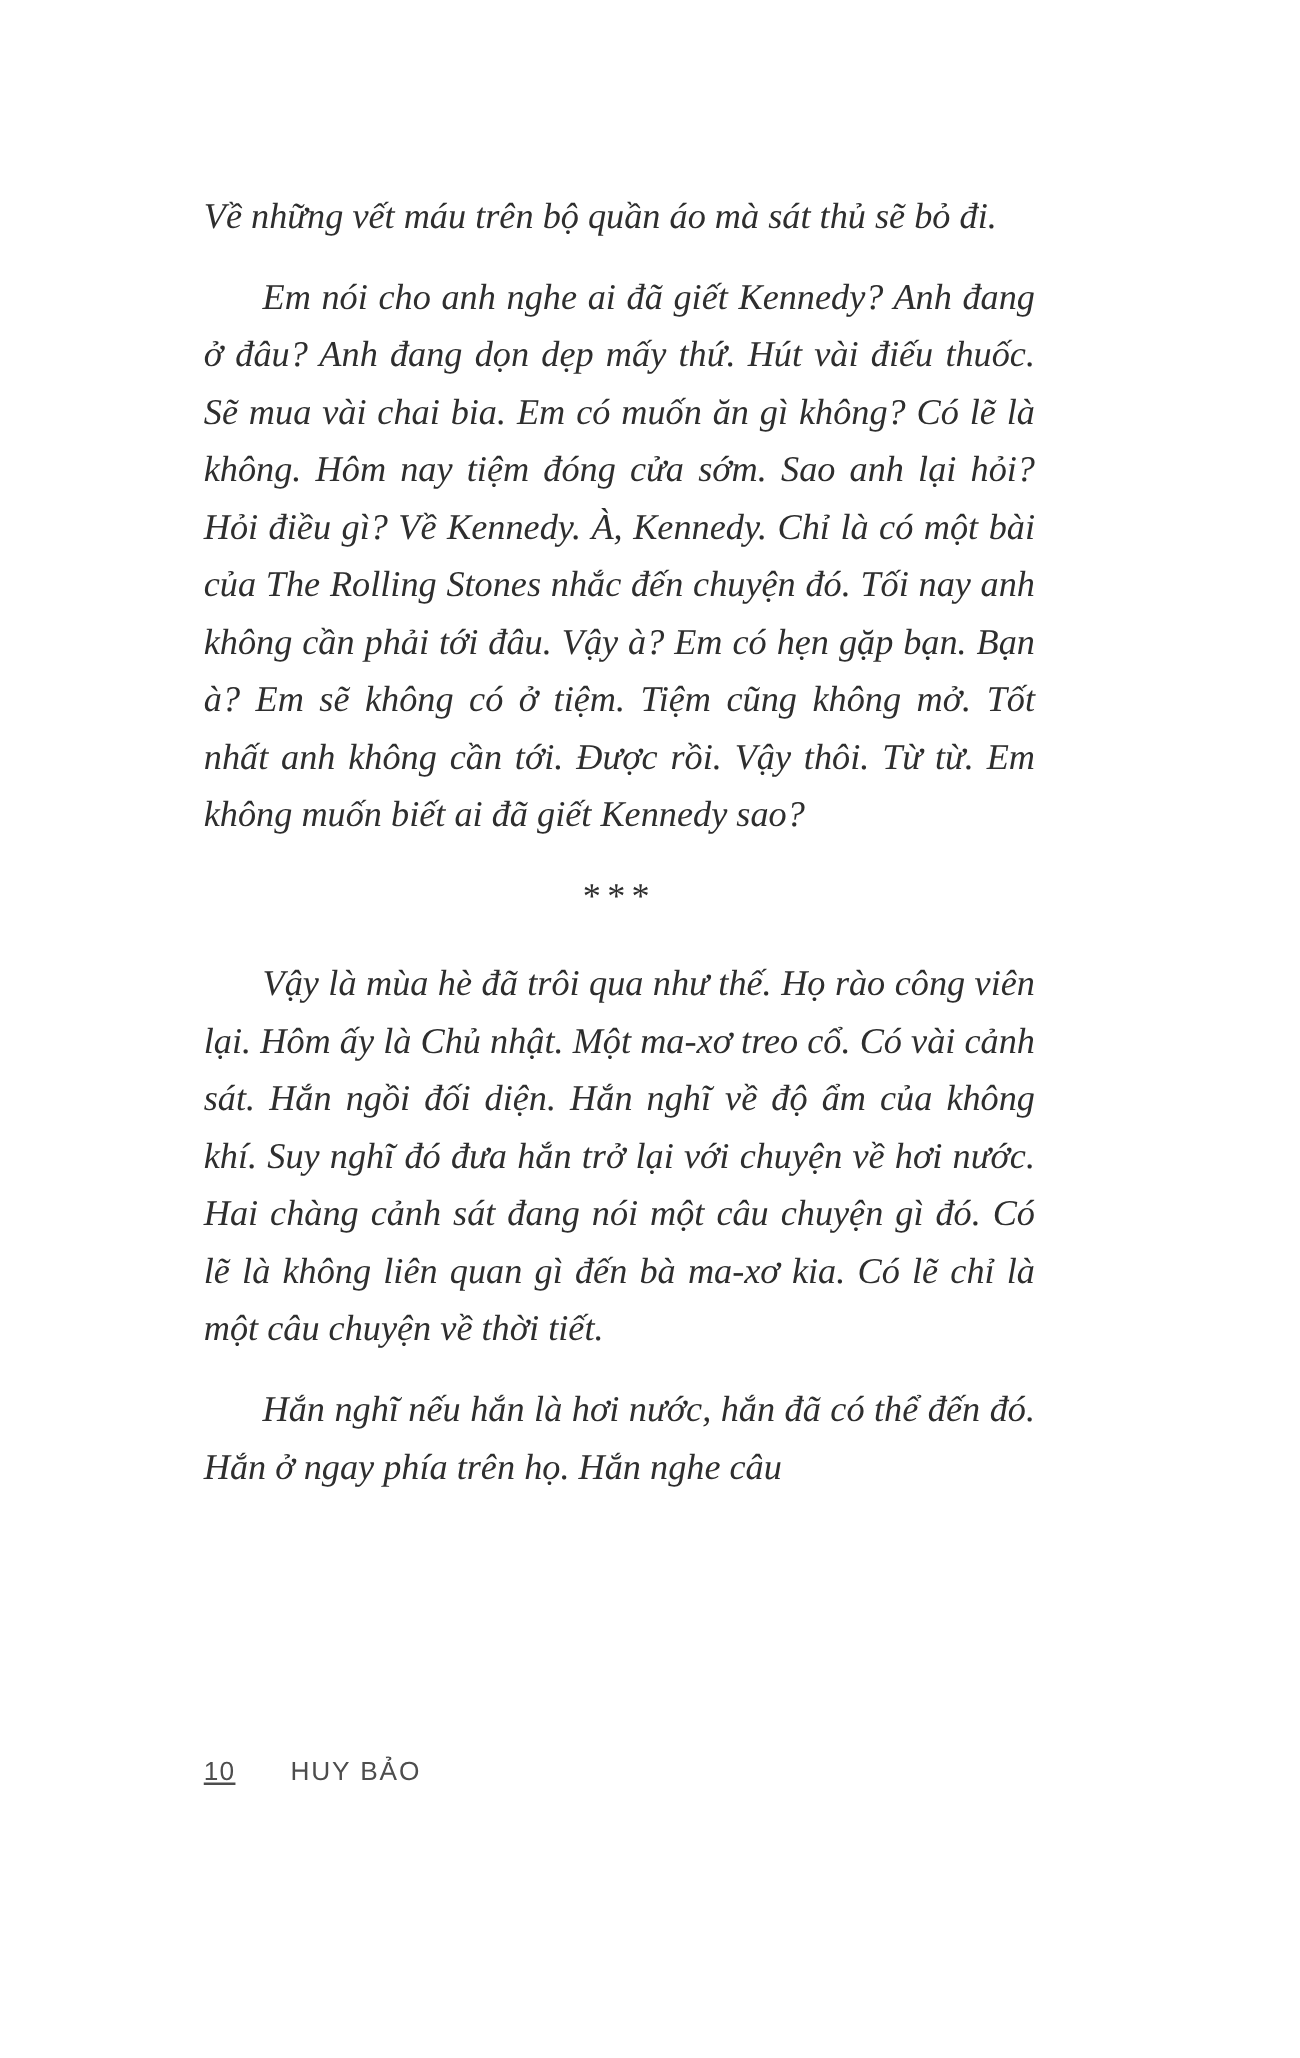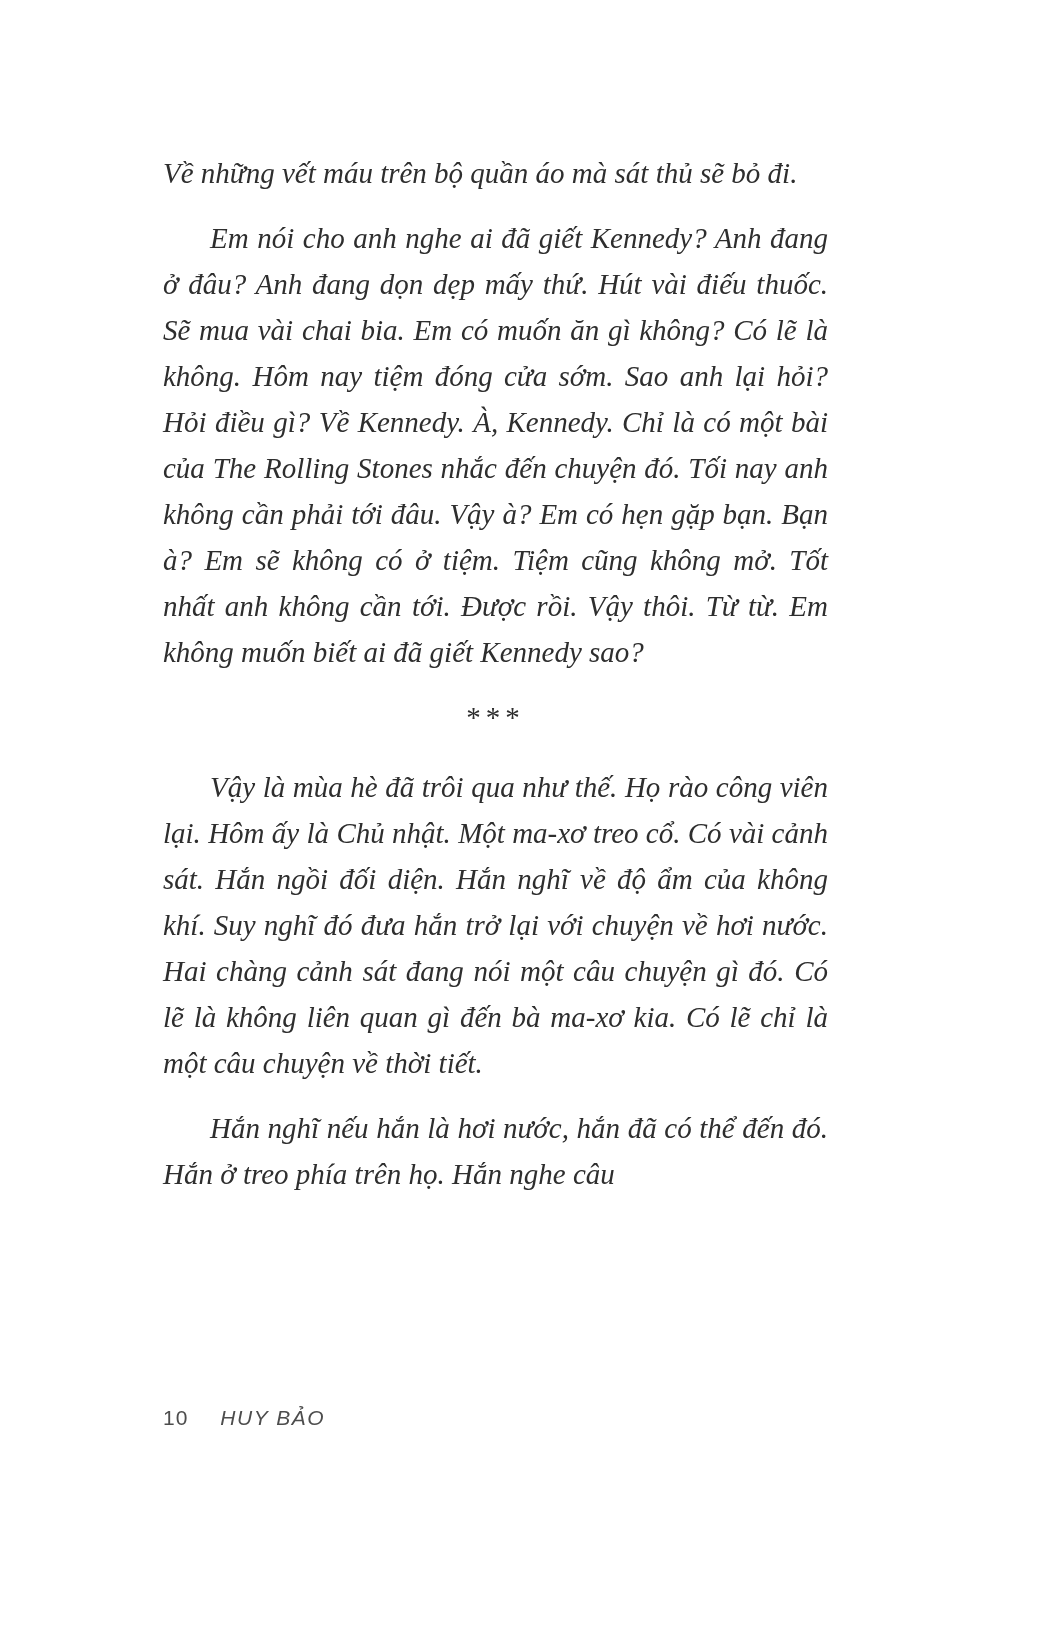--- a/index.html
+++ b/index.html
@@ -44,36 +44,36 @@
     position: absolute;
     left: 163px;
     top: 1406px;
     font-family: "Liberation Sans", "DejaVu Sans", sans-serif;
     font-size: 21px;
     color: #4d4d4d;
     display: flex;
     align-items: baseline;
   }
   .footer .page-number {
-    margin-right: 32px;
+    margin-right: 44px;
     letter-spacing: 1px;
+    text-decoration: underline;
   }
   .footer .author {
     letter-spacing: 1.5px;
-    font-style: italic;
   }
 </style>
 </head>
 <body>
 
 <div class="page">
   <main class="text-block">
     <p class="para no-indent">Về những vết máu trên bộ quần áo mà sát thủ sẽ bỏ đi.</p>
     <p class="para indent">Em nói cho anh nghe ai đã giết Kennedy? Anh đang ở đâu? Anh đang dọn dẹp mấy thứ. Hút vài điếu thuốc. Sẽ mua vài chai bia. Em có muốn ăn gì không? Có lẽ là không. Hôm nay tiệm đóng cửa sớm. Sao anh lại hỏi? Hỏi điều gì? Về Kennedy. À, Kennedy. Chỉ là có một bài của The Rolling Stones nhắc đến chuyện đó. Tối nay anh không cần phải tới đâu. Vậy à? Em có hẹn gặp bạn. Bạn à? Em sẽ không có ở tiệm. Tiệm cũng không mở. Tốt nhất anh không cần tới. Được rồi. Vậy thôi. Từ từ. Em không muốn biết ai đã giết Kennedy sao?</p>
     <div class="separator">***</div>
     <p class="para indent">Vậy là mùa hè đã trôi qua như thế. Họ rào công viên lại. Hôm ấy là Chủ nhật. Một ma-xơ treo cổ. Có vài cảnh sát. Hắn ngồi đối diện. Hắn nghĩ về độ ẩm của không khí. Suy nghĩ đó đưa hắn trở lại với chuyện về hơi nước. Hai chàng cảnh sát đang nói một câu chuyện gì đó. Có lẽ là không liên quan gì đến bà ma-xơ kia. Có lẽ chỉ là một câu chuyện về thời tiết.</p>
-    <p class="para indent">Hắn nghĩ nếu hắn là hơi nước, hắn đã có thể đến đó. Hắn ở treo phía trên họ. Hắn nghe câu</p>
+    <p class="para indent">Hắn nghĩ nếu hắn là hơi nước, hắn đã có thể đến đó. Hắn ở ngay phía trên họ. Hắn nghe câu</p>
   </main>
   <footer class="footer">
     <span class="page-number">10</span>
     <span class="author">HUY BẢO</span>
   </footer>
 </div>
 
 </body></html>

